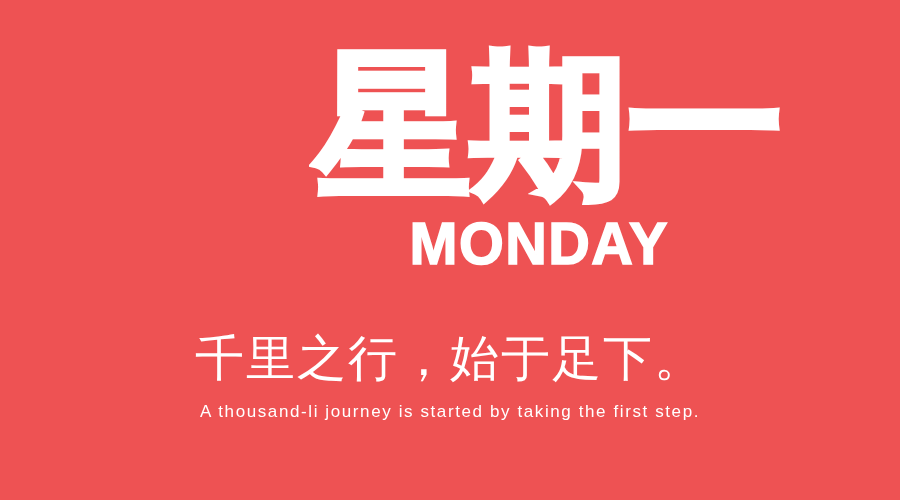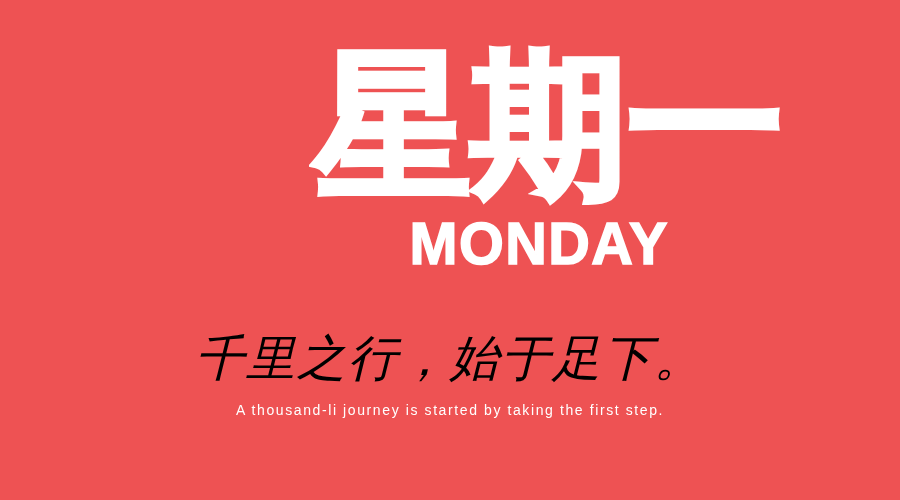--- a/index.html
+++ b/index.html
@@ -82,36 +82,36 @@
     font-weight: 400;
     line-height: 1.18;
     letter-spacing: 2px;
     white-space: nowrap;
   }
 
   .proverb-en {
     display: block;
     color: #ffffff;
     font-family: "Liberation Sans", "DejaVu Sans", sans-serif;
-    font-size: 14px;
+    font-size: 17px;
     font-weight: 400;
     line-height: 1.2;
     letter-spacing: 1.6px;
     margin-top: 14px;
     white-space: nowrap;
   }
 </style>
 </head>
 <body style="background: rgb(238, 82, 83); width: 900px; height: 500px;">
 
 <div class="card" style="background: rgb(238, 82, 83);">
 
   <div class="day-block">
     <span class="day-cn" style="color: rgb(255, 255, 255); -webkit-text-stroke-color: rgb(255, 255, 255);">星期一</span>
     <span class="day-en" style="color: rgb(255, 255, 255); -webkit-text-stroke-color: rgb(255, 255, 255);">MONDAY</span>
   </div>
 
   <div class="proverb-block">
-    <span class="proverb-cn" style="color: #000000; font-style: italic;">千里之行，始于足下。</span>
+    <span class="proverb-cn" style="color: #ffffff;">千里之行，始于足下。</span>
     <span class="proverb-en" style="color: rgb(255, 255, 255);">A thousand-li journey is started by taking the first step.</span>
   </div>
 
 </div>
 
 </body></html>

